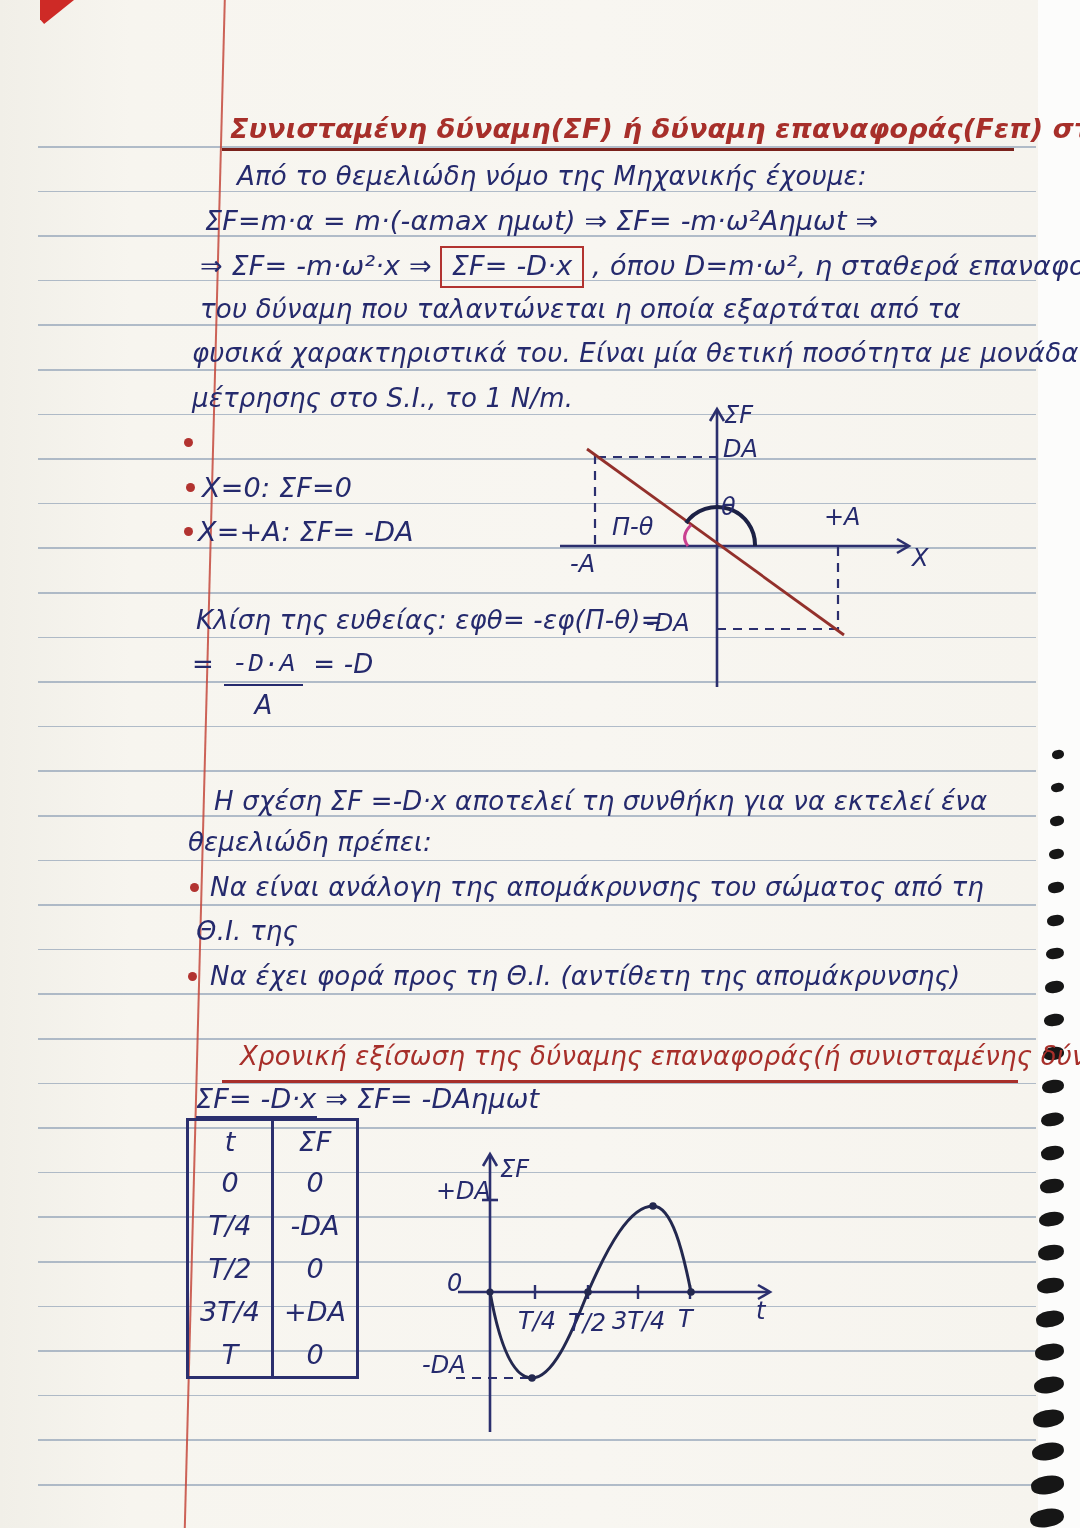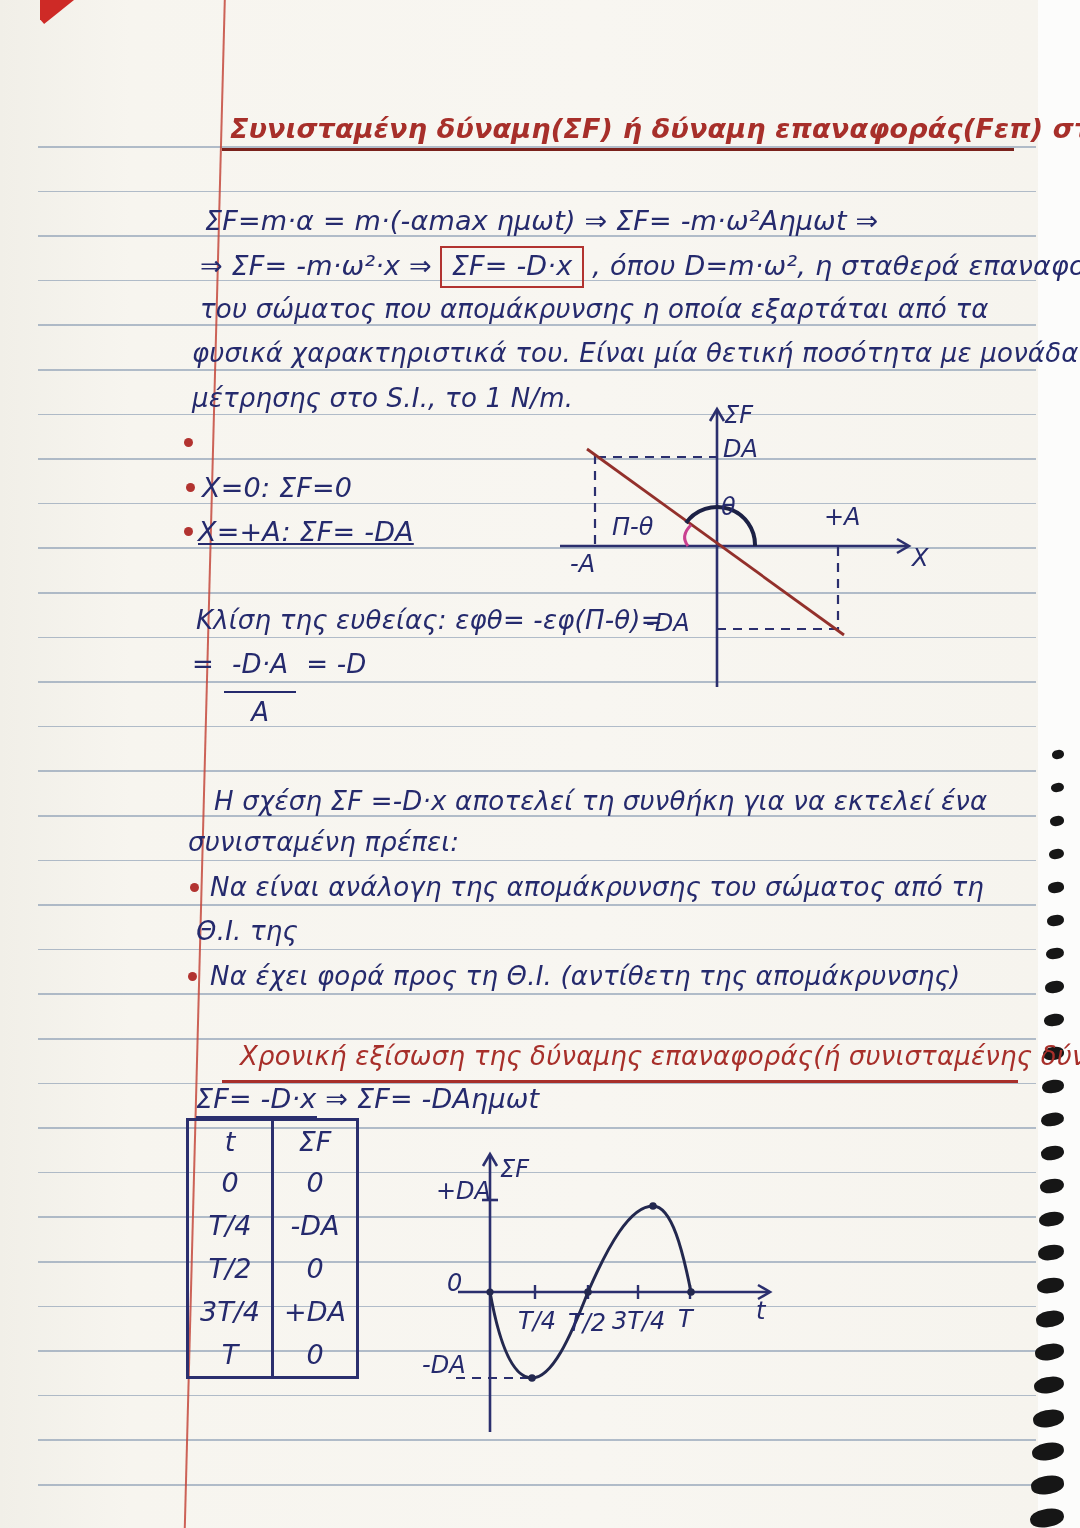--- a/index.html
+++ b/index.html
@@ -21,21 +21,21 @@
   .eq{font-size:27px;}
   .red{color:#a72f2a;}
   .pink{color:#c94090;}
   .title{font-size:27px;font-weight:600;}
   .uline{position:absolute;height:3px;background:#7a221c;}
   .uline2{position:absolute;height:2.5px;background:#a72f2a;}
   .boxed{border:2.5px solid #b23330;padding:1px 10px 3px;margin:0 8px;display:inline-block;}
   .dot{position:absolute;width:9px;height:9px;border-radius:50%;background:#b23330;}
   .fracline{display:flex;align-items:flex-start;gap:10px;}
   .frac{display:inline-block;text-align:center;}
-  .frac .num{display:block;border-bottom:2.5px solid #252a6d;padding:0 8px 10px;}
+  .frac .num{display:block;border-bottom:2.5px solid #252a6d;padding:0 8px 3px;font-family:Liberation Mono, monospace;}
   .frac .den{display:block;padding-top:3px;}
   .lbl{position:absolute;white-space:nowrap;font:italic 24px/1.1 "DejaVu Sans",sans-serif;color:#252a6d;}
   svg{position:absolute;overflow:visible;}
   table.vals{position:absolute;left:186px;top:1118px;border-collapse:collapse;border:3px solid #2b2f6e;}
   table.vals th,table.vals td{border-left:3px solid #2b2f6e;width:82px;height:40px;text-align:center;
       font:italic 27px "DejaVu Sans",sans-serif;color:#252a6d;padding:0;font-weight:normal;}
   table.vals td{height:43px;}
   .ulblue{border-bottom:2.5px solid #2b2f6e;padding-bottom:2px;}
 </style>
 </head>
@@ -69,33 +69,34 @@
       <div class="hole" style="top: 1377px; right: 16px; width: 30.1739px; height: 16.4348px;"></div>
       <div class="hole" style="top: 1410px; right: 16px; width: 31.1304px; height: 16.8261px;"></div>
       <div class="hole" style="top: 1443px; right: 16px; width: 32.087px; height: 17.2174px;"></div>
       <div class="hole" style="top: 1476px; right: 16px; width: 33.0435px; height: 17.6087px;"></div>
       <div class="hole" style="top: 1509px; right: 16px; width: 34px; height: 18px;"></div>
     </div>
 
   <div class="hl red title" style="left:230px;top:112px;">Συνισταμένη δύναμη(ΣF) ή δύναμη επαναφοράς(Fεπ) στην Α.Α.Τ.</div>
   <div class="uline" style="left:222px;top:148px;width:792px;"></div>
 
+  <div class="hl" style="left:237px;top:160px;">Από το θεμελιώδη νόμο της Μηχανικής έχουμε:</div>
   <div class="hl eq" style="left:205px;top:204px;">ΣF=m·α = m·(-αmax ημωt) ⇒ ΣF= -m·ω²Αημωt ⇒</div>
   <div class="hl eq" style="left:200px;top:246px;">
     <span>⇒ ΣF= -m·ω²·x ⇒</span><span class="boxed">ΣF= -D·x</span><span>, όπου D=m·ω², η σταθερά επαναφορά</span>
   </div>
-  <div class="hl" style="left:200px;top:293px;">του σώματος που απομάκρυνσης η οποία εξαρτάται από τα</div>
+  <div class="hl" style="left:200px;top:293px;">του δύναμη που ταλαντώνεται η οποία εξαρτάται από τα</div>
   <div class="hl" style="left:192px;top:337px;">φυσικά χαρακτηριστικά του. Είναι μία θετική ποσότητα με μονάδα</div>
   <div class="hl" style="left:192px;top:382px;">μέτρησης στο S.I., το 1 N/m.</div>
 
   <div class="dot" style="left:184px;top:438px;"></div>
   <div class="dot" style="left:186px;top:483px;"></div>
   <div class="hl eq" style="left:202px;top:471px;">X=0: ΣF=0</div>
   <div class="dot" style="left:184px;top:527px;"></div>
-  <div class="hl eq" style="left:198px;top:515px;text-decoration:underline;">X=+A: ΣF= -DA</div>
+  <div class="hl eq" style="left:198px;top:515px;">X=+A: ΣF= -DA</div>
 
   <svg style="left:540px;top:395px;" width="400" height="300" viewBox="0 0 400 300">
     <line x1="177" y1="16" x2="177" y2="292" stroke="#2b2f6e" stroke-width="2.6"></line>
     <path d="M170,26 L177,14 L184,26" fill="none" stroke="#2b2f6e" stroke-width="2.6"></path>
     <line x1="20" y1="151" x2="367" y2="151" stroke="#2b2f6e" stroke-width="2.6"></line>
     <path d="M357,144 L369,151 L357,158" fill="none" stroke="#2b2f6e" stroke-width="2.6"></path>
     <line x1="55" y1="60" x2="55" y2="151" stroke="#2b2f6e" stroke-width="2.2" stroke-dasharray="9 7"></line>
     <line x1="57" y1="62" x2="177" y2="62" stroke="#2b2f6e" stroke-width="2.2" stroke-dasharray="9 7"></line>
     <line x1="298" y1="152" x2="298" y2="236" stroke="#2b2f6e" stroke-width="2.2" stroke-dasharray="9 7"></line>
     <line x1="177" y1="234" x2="297" y2="234" stroke="#2b2f6e" stroke-width="2.2" stroke-dasharray="9 7"></line>
@@ -116,21 +117,21 @@
   <div class="hl fracline" style="left:192px;top:648px;">
     <span>=</span>
     <span class="frac">
         <span class="num">-D·A</span>
         <span class="den">A</span>
       </span>
     <span>= -D</span>
   </div>
 
   <div class="hl" style="left:214px;top:737px;margin-top:48px;">Η σχέση ΣF =-D·x αποτελεί τη συνθήκη για να εκτελεί ένα</div>
-  <div class="hl" style="left:188px;top:826px;">συνισταμένη πρέπει:</div>
+  <div class="hl" style="left:188px;top:826px;">θεμελιώδη πρέπει:</div>
 
   <div class="dot" style="left:190px;top:883px;"></div>
   <div class="hl" style="left:210px;top:871px;">Να είναι ανάλογη της απομάκρυνσης του σώματος από τη</div>
   <div class="hl" style="left:196px;top:915px;">Θ.Ι. της</div>
   <div class="dot" style="left:188px;top:972px;"></div>
   <div class="hl" style="left:210px;top:960px;">Να έχει φορά προς τη Θ.Ι. (αντίθετη της απομάκρυνσης)</div>
 
   <div class="hl red" style="left:240px;top:1040px;">Χρονική εξίσωση της δύναμης επαναφοράς(ή συνισταμένης δύναμης)</div>
   <div class="uline2" style="left:222px;top:1080px;width:796px;"></div>
   <div class="hl eq" style="left:196px;top:1082px;">

